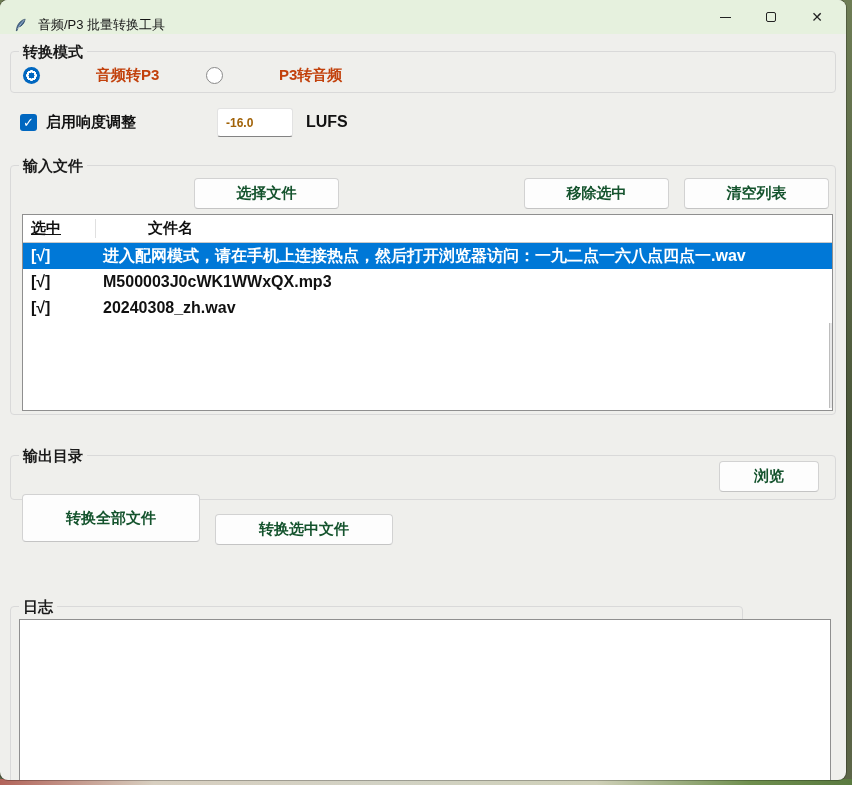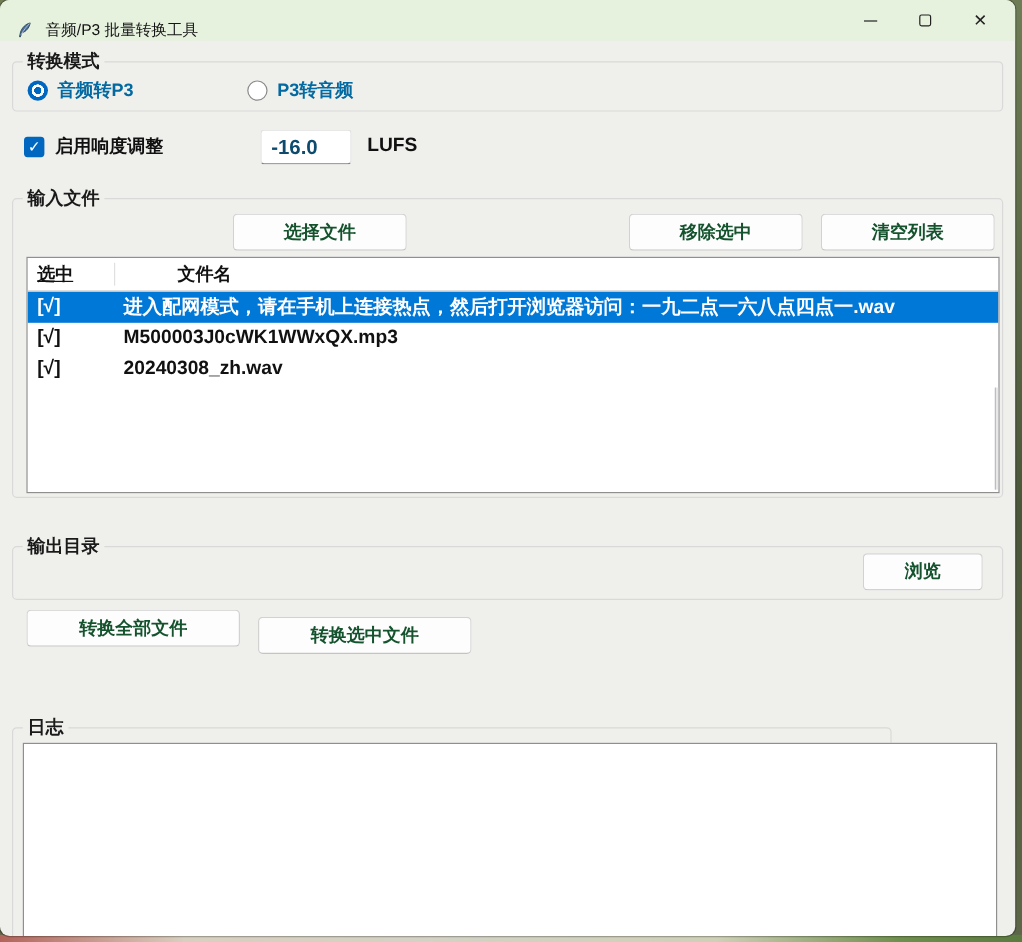--- a/index.html
+++ b/index.html
@@ -40,30 +40,30 @@
   }
   
   .btn {
     position:absolute; background:#fdfdfd; border:1px solid #d2d2d2; border-bottom-color:#c4c4c4;
     border-radius:4px; font-size:15px; font-weight:700; color:#14532d;
     display:flex; align-items:center; justify-content:center; cursor:default;
     font-family:inherit;
   }
   .entry {
     position:absolute; background:#ffffff; border:1px solid #e2e2e2; border-bottom:1px solid #838383;
-    border-radius:3px; font-size:17px; font-weight:700; color:#0c4a6e;
+    border-radius:3px; font-size:12px; font-weight:700; color:#a16207;
     display:flex; align-items:center; padding:0 8px; white-space:nowrap; overflow:hidden;
   }
   .radio { width:17px; height:17px; border-radius:50%; background:#fff; border:1px solid #8a8a8a; flex:0 0 auto; }
   .radio.on {
     border:none;
     background:radial-gradient(circle,#0067c0 0 24%, #ffffff 26% 42%, #0067c0 44% 100%);
   }
   .radio-item { position:absolute; display:flex; align-items:center; gap:8px; cursor:default; }
-  .radio-label { font-size:15px; font-weight:700; color:#0369a1; }
+  .radio-label { font-size:15px; font-weight:700; color:#c2410c;margin-left:48px; }
   .checkbox {
     width:17px; height:17px; border-radius:3px; background:#0067c0; color:#fff;
     display:flex; align-items:center; justify-content:center; font-size:13px; font-weight:700; flex:0 0 auto;
   }
   .check-row { position:absolute; display:flex; align-items:center; gap:9px; }
   .check-label { font-size:15px; font-weight:700; color:#111; }
   .unit-label { position:absolute; font-size:16px; font-weight:700; color:#111; }
   
   .file-table {
     position:absolute; background:#fff; border:1px solid #8f8f8f; overflow:hidden;
@@ -168,21 +168,21 @@
 </div>
       <div class="fake-scrollbar"></div>
     </div>
   </div>
 
   <div class="group" style="left:10px; top:455px; width:826px; height:45px;">
     <span class="group-label">输出目录</span>
     <button class="btn" style="left:708px; top:5px; width:100px; height:31px;">浏览</button>
   </div>
 
-  <button class="btn" style="left:22px; top:508px; width:178px; height:31px;">转换全部文件</button>
+  <button class="btn" style="left:22px; top:494px; width:178px; height:48px;">转换全部文件</button>
   <button class="btn" style="left:215px; top:514px; width:178px; height:31px;">转换选中文件</button>
 
   <div class="group" style="left:10px; top:606px; width:733px; height:200px;">
     <span class="group-label">日志</span>
     <div class="log-area" style="left:8px; top:12px; width:812px; height:180px;"></div>
   </div>
 
 </div>
 
 </body></html>

